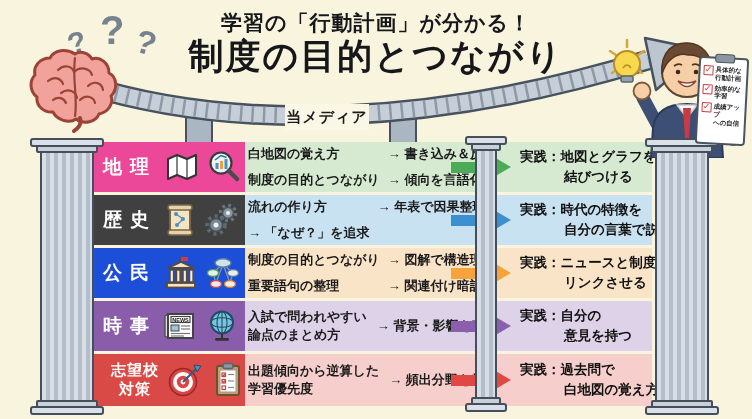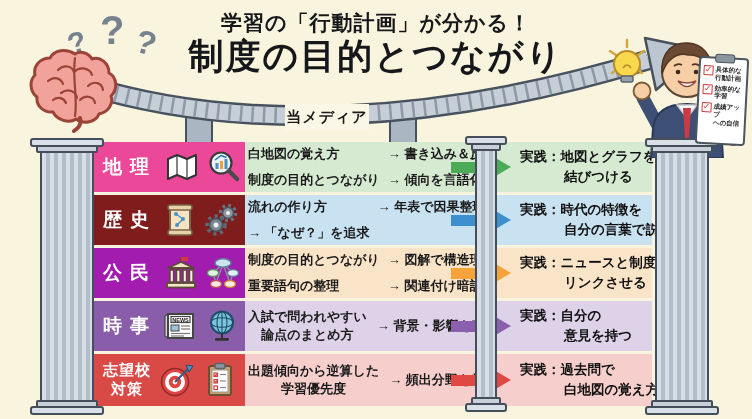--- a/index.html
+++ b/index.html
@@ -56,21 +56,21 @@
   .row0{top:142px;} .row1{top:195px;} .row2{top:248px;} .row3{top:301px;} .row4{top:354px;height:52px;}
   .label-block{position:absolute;left:0;top:0;bottom:0;width:152px;
     display:flex;align-items:center;padding-left:10px;gap:7px;box-sizing:border-box;}
   .label-text{color:#fff;font-weight:900;font-size:19px;letter-spacing:8px;white-space:pre-line;}
   .label-text.small{font-size:15px;letter-spacing:1px;line-height:1.25;text-align:center;}
   .subj-icon{flex:0 0 auto;}
 
   .points{position:absolute;left:155px;top:50%;transform:translateY(-50%);
     font-size:13px;font-weight:bold;color:#1b1b1b;z-index:4;}
   .points.grid2{display:grid;grid-template-columns:auto auto;column-gap:8px;row-gap:3px;gap:8px;}
-  .points.single{display:flex;align-items:center;gap:10px;width:300px;text-align:center;}
+  .points.single{display:flex;align-items:center;gap:10px;width:300px;}
   .points .phrase{white-space:pre-line;line-height:1.4;}
   .points .result{white-space:nowrap;}
 
   .flow-arrow{position:absolute;left:358px;top:50%;transform:translateY(-50%);
     display:flex;align-items:center;z-index:6;}
   .flow-arrow .shaft{width:38px;height:11px;}
   .flow-arrow .head{width:0;height:0;border-top:13px solid transparent;
     border-bottom:13px solid transparent;border-left:22px solid #000;}
 
   .practice{position:absolute;left:427px;top:50%;transform:translateY(-50%);
@@ -186,21 +186,21 @@
         <span class="shaft" style="background: rgb(76, 171, 87);"></span>
         <span class="head" style="border-left-color: rgb(76, 171, 87);"></span>
       </div>
     <div class="practice">
       <div>実践：地図とグラフを</div>
       <div class="indent">結びつける</div>
     </div>
   </div>
 
   <div class="row row1" style="background: rgb(201, 226, 242);">
-    <div class="label-block" style="background: #7f1d1d;">
+    <div class="label-block" style="background: #404040;">
       <span class="label-text">歴史</span>
       <svg class="subj-icon" width="34" height="34" viewBox="0 0 34 34">
         <rect x="6" y="4" width="20" height="26" rx="2" fill="#f5e3c2" stroke="#7a6648" stroke-width="2"></rect>
         <rect x="4" y="2" width="24" height="5" rx="2.5" fill="#e8d2a8" stroke="#7a6648" stroke-width="1.5"></rect>
         <rect x="4" y="27" width="24" height="5" rx="2.5" fill="#e8d2a8" stroke="#7a6648" stroke-width="1.5"></rect>
         <path d="M12,11 L19,16 L13,22" stroke="#4a90c4" stroke-width="1.4" fill="none"></path>
         <circle cx="12" cy="11" r="2" fill="#4a90c4"></circle>
           <circle cx="19" cy="16" r="2" fill="#4a90c4"></circle>
           <circle cx="13" cy="22" r="2" fill="#4a90c4"></circle>
       </svg>
@@ -222,21 +222,21 @@
         <span class="shaft" style="background: rgb(61, 144, 208);"></span>
         <span class="head" style="border-left-color: rgb(61, 144, 208);"></span>
       </div>
     <div class="practice">
       <div>実践：時代の特徴を</div>
       <div class="indent">自分の言葉で説明</div>
     </div>
   </div>
 
   <div class="row row2" style="background: rgb(250, 228, 200);">
-    <div class="label-block" style="background: #a21caf;">
+    <div class="label-block" style="background: #1d4ed8;">
       <span class="label-text">公民</span>
       <svg class="subj-icon" width="34" height="34" viewBox="0 0 34 34">
         <line x1="17" y1="6" x2="17" y2="1" stroke="#5a4a35" stroke-width="1.5"></line>
         <rect x="17" y="1" width="7" height="4" fill="#d23b3b"></rect>
         <polygon points="17,6 30,12 4,12" fill="#f3e6c8" stroke="#5a4a35" stroke-width="1.8" stroke-linejoin="round"></polygon>
         <g fill="#f7efdc" stroke="#5a4a35" stroke-width="1.5">
           <rect x="6" y="14" width="3.6" height="12"></rect>
           <rect x="12.5" y="14" width="3.6" height="12"></rect>
           <rect x="19" y="14" width="3.6" height="12"></rect>
           <rect x="25.5" y="14" width="3.6" height="12"></rect>
@@ -309,21 +309,21 @@
         <span class="shaft" style="background: rgb(138, 95, 174);"></span>
         <span class="head" style="border-left-color: rgb(138, 95, 174);"></span>
       </div>
     <div class="practice">
       <div>実践：自分の</div>
       <div class="indent">意見を持つ</div>
     </div>
   </div>
 
   <div class="row row4" style="background: rgb(246, 207, 204);">
-    <div class="label-block" style="background: rgb(217, 74, 70);">
+    <div class="label-block" style="background: rgb(217, 74, 70); justify-content: flex-end;">
       <span class="label-text small">志望校
 対策</span>
       <svg class="subj-icon" width="38" height="36" viewBox="0 0 36 36">
         <circle cx="16" cy="20" r="13.5" fill="#e04343" stroke="#8e2a2a" stroke-width="1.5"></circle>
         <circle cx="16" cy="20" r="10" fill="#fff"></circle>
         <circle cx="16" cy="20" r="6.2" fill="#e04343"></circle>
         <circle cx="16" cy="20" r="2.4" fill="#fff"></circle>
         <line x1="16" y1="20" x2="29" y2="7" stroke="#3a5a7a" stroke-width="2.2"></line>
         <polygon points="27,3 34,4 30,10" fill="#4a90c4" stroke="#2c4a66" stroke-width="1"></polygon>
       </svg>

